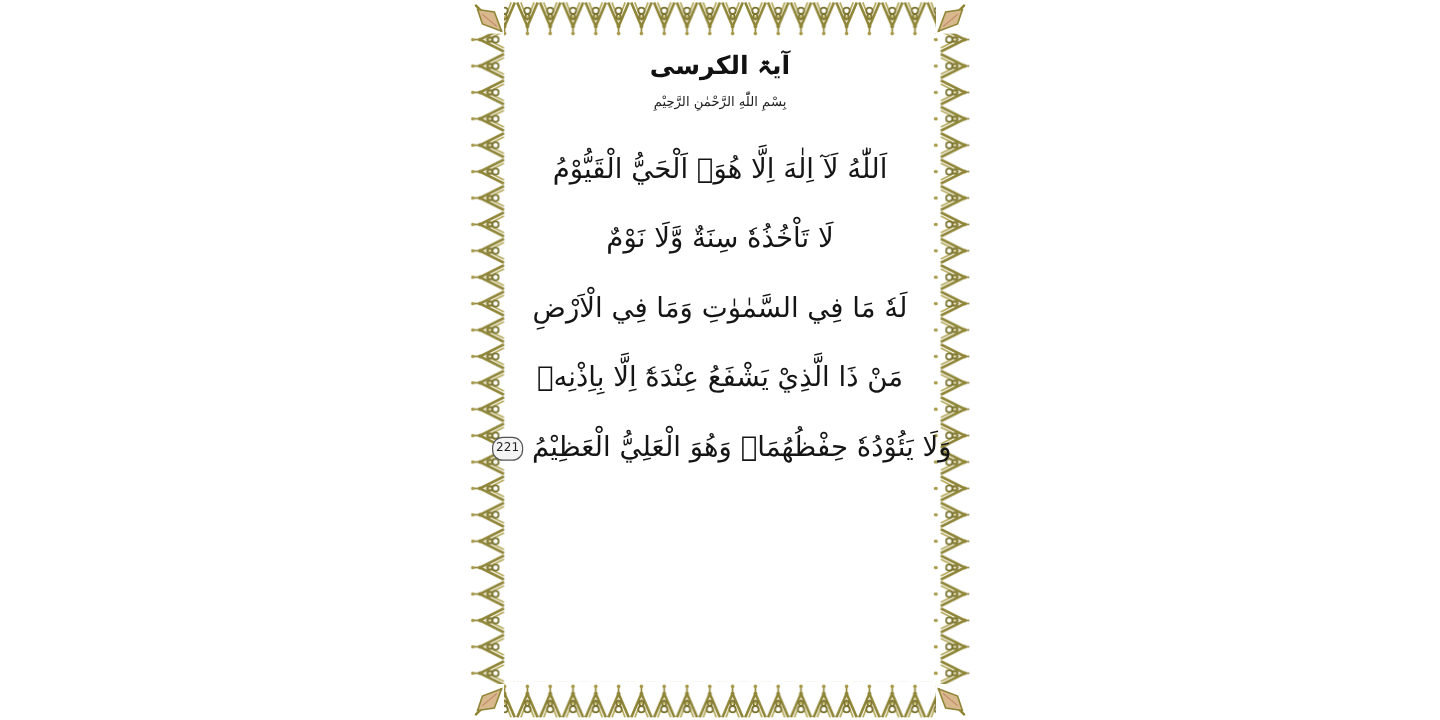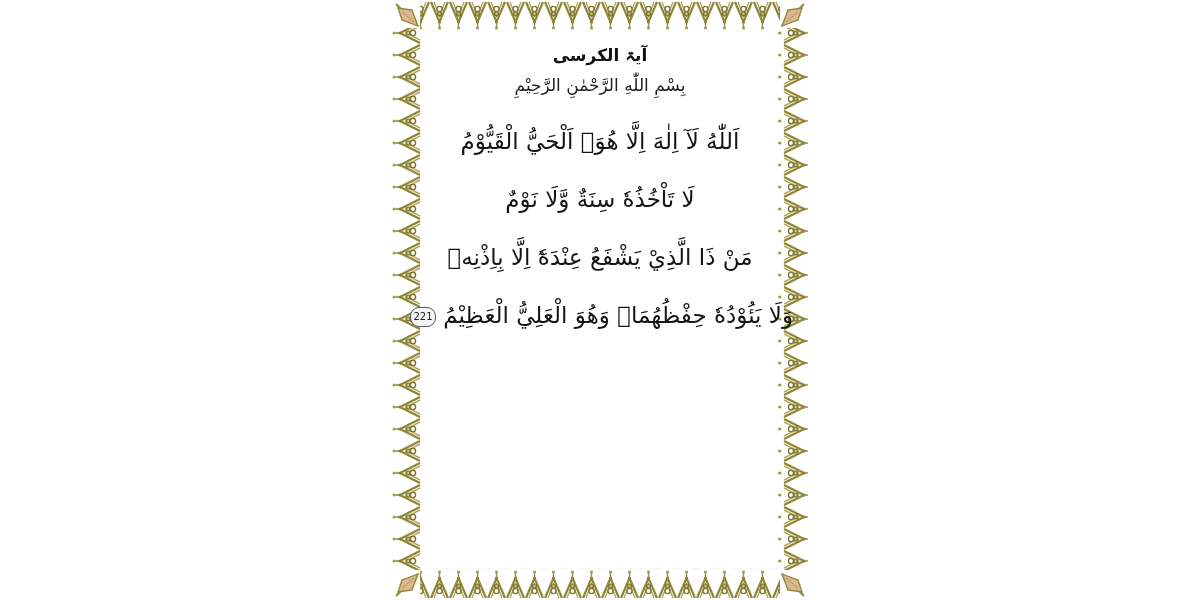--- a/index.html
+++ b/index.html
@@ -24,29 +24,29 @@
     left: 30px; top: 30px; right: 30px; bottom: 32px;
     background: #ffffff;
     display: flex;
     flex-direction: column;
     align-items: center;
     direction: rtl;
   }
   .title {
     margin-top: 14px;
     font-family: "DejaVu Sans", sans-serif;
-    font-size: 17px;
+    font-size: 21px;
     font-weight: bold;
     color: #111;
     line-height: 22px;
   }
   .bismillah {
     margin-top: 10px;
     font-family: "DejaVu Sans", sans-serif;
-    font-size: 17px;
+    font-size: 11px;
     color: #222;
     line-height: 18px;
   }
   .verses {
     margin-top: 18px;
     display: flex;
     flex-direction: column;
     align-items: center;
     width: 100%;
   }
@@ -150,20 +150,21 @@
     </svg>
   </div>
 
   <div class="inner">
     <div class="title">آیۃ الکرسی</div>
     <div class="bismillah">بِسْمِ اللّٰهِ الرَّحْمٰنِ الرَّحِيْمِ</div>
 
     <div class="verses">
       <div class="verse-line">اَللّٰهُ لَآ اِلٰهَ اِلَّا هُوَۚ اَلْحَيُّ الْقَيُّوْمُ</div>
       <div class="verse-line">لَا تَاْخُذُهٗ سِنَةٌ وَّلَا نَوْمٌ</div>
+      <div class="verse-line">لَهٗ مَا فِي السَّمٰوٰتِ وَمَا فِي الْاَرْضِ</div>
       <div class="verse-line">مَنْ ذَا الَّذِيْ يَشْفَعُ عِنْدَهٗٓ اِلَّا بِاِذْنِهٖ</div>
       <div class="verse-line">
         <span>وَلَا يَئُوْدُهٗ حِفْظُهُمَاۚ وَهُوَ الْعَلِيُّ الْعَظِيْمُ</span>
         <span class="ayah-marker">221</span>
       </div>
     </div>
   </div>
 
 </div>
 

